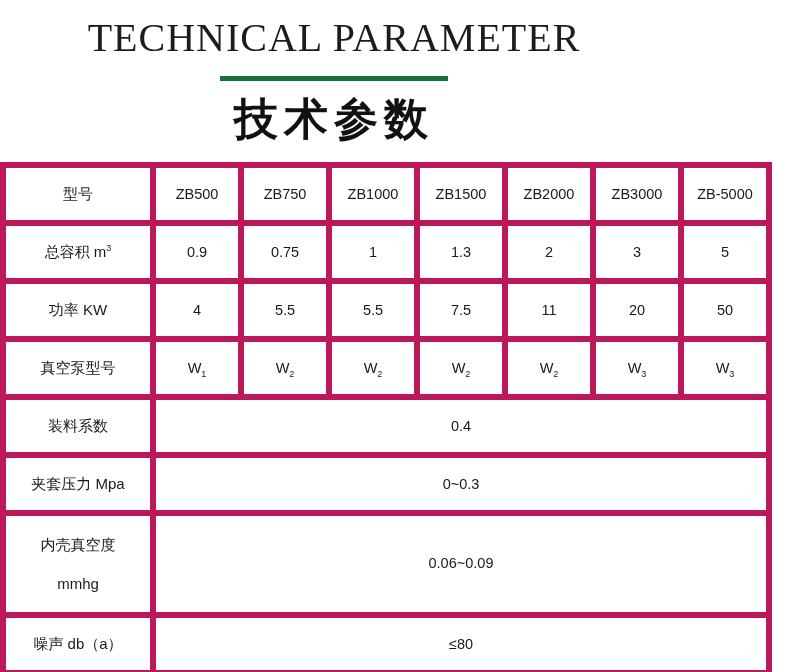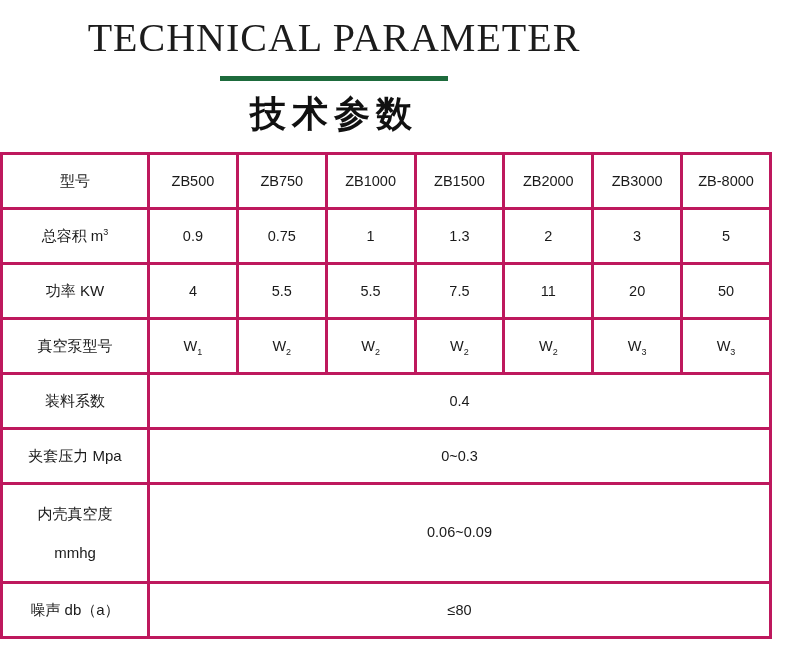--- a/index.html
+++ b/index.html
@@ -32,35 +32,35 @@
   }
   .rule {
     width: 228px;
     height: 5px;
     background: #1d6b3c;
     margin: 14px auto 10px auto;
   }
   .title-cn {
     text-align: center;
     font-family: "Liberation Sans", sans-serif;
-    font-size: 36px;
+    font-size: 44px;
     font-weight: bold;
     letter-spacing: 6px;
     color: #111111;
     line-height: 1.25;
     padding-bottom: 16px;
   }
   table.spec {
     border-collapse: collapse;
     width: 772px;
     margin: 0 auto;
     table-layout: fixed;
   }
   table.spec td {
-    border: 3px solid #be185d;
+    border: 6px solid #be185d;
     text-align: center;
     vertical-align: middle;
     font-family: "Liberation Sans", sans-serif;
     font-size: 14.5px;
     color: #1a1a1a;
     height: 48px;
     padding: 2px 2px;
     word-break: keep-all;
   }
   table.spec td.label {
@@ -88,21 +88,21 @@
   <table class="spec">
     <tbody>
       <tr>
         <td class="label">型号</td>
         <td>ZB500</td>
         <td>ZB750</td>
         <td>ZB1000</td>
         <td>ZB1500</td>
         <td>ZB2000</td>
         <td>ZB3000</td>
-        <td>ZB-8000</td>
+        <td>ZB-5000</td>
       </tr>
 
 
       <tr>
         <td class="label"><span>总容积 m<sup>3</sup></span></td>
         <td>0.9</td>
         <td>0.75</td>
         <td>1</td>
         <td>1.3</td>
         <td>2</td>

